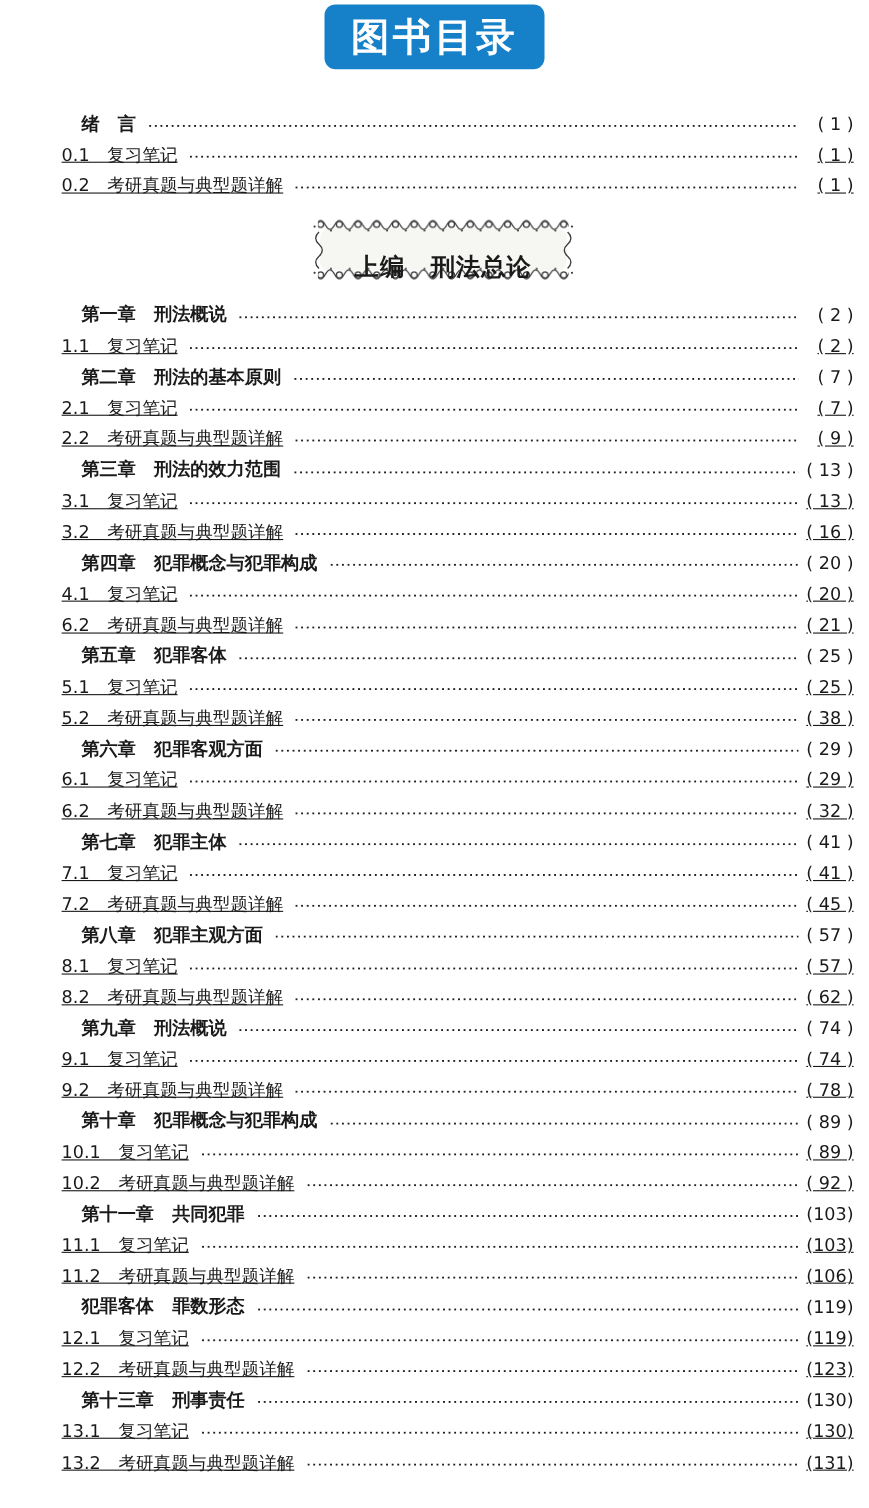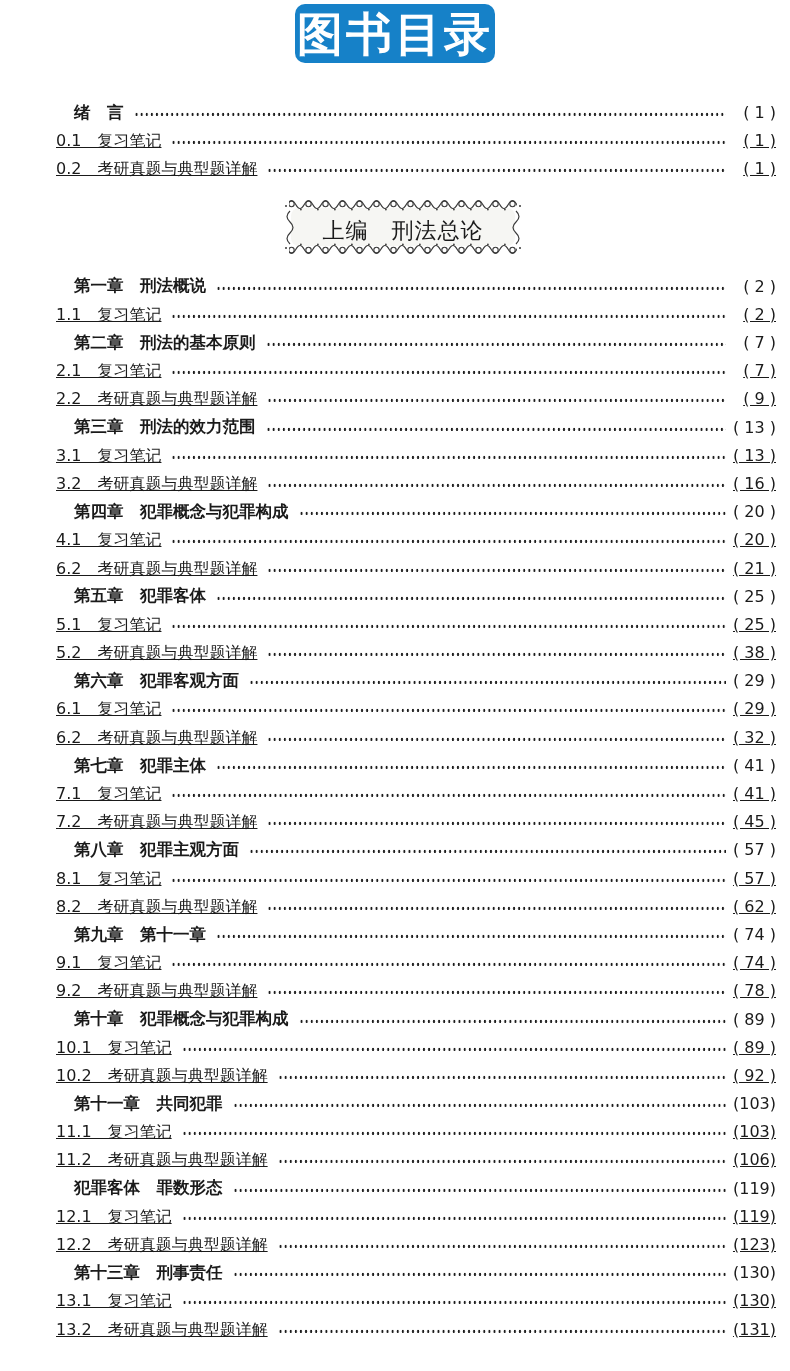--- a/index.html
+++ b/index.html
@@ -7,23 +7,23 @@
     width: 790px; height: 1371px;
     background: #ffffff;
     font-family: "DejaVu Sans", "Liberation Sans", sans-serif;
     color: #1a1a1a;
     overflow: hidden;
   }
   .header-wrap { width: 100%; display: flex; justify-content: center; padding-top: 4px; }
   .header-btn {
     width: 200px; height: 59px;
     border-radius: 10px;
-    display: flex; align-items: flex-start; justify-content: center;
+    display: flex; align-items: center; justify-content: center;
     color: #ffffff;
-    font-size: 46px; font-weight: bold; letter-spacing: 3px;
+    font-size: 35px; font-weight: bold; letter-spacing: 3px;
   }
   .toc {
     margin: 36px 14px 0 30px;
   }
   .row {
     display: flex; align-items: center;
     height: 28.2px;
     font-size: 16px;
     line-height: 1;
   }
@@ -51,24 +51,24 @@
     display: flex; justify-content: center;
     margin: 14px 0 17px 0;
     height: 58px;
   }
   .section-frame {
     position: relative;
     width: 240px; height: 58px;
   }
   .section-frame svg { position: absolute; left: 0; top: 0; }
   .section-title {
-    position: absolute; left: 0; top: 4px;
+    position: absolute; left: 0; top: 16px;
     width: 100%; height: 100%;
     display: flex; align-items: center; justify-content: center;
-    font-size: 22px; font-weight: normal;
+    font-size: 22px; font-weight: bold;
     letter-spacing: 1px;
     white-space: pre;
     color: #1a1a1a;
   }
 </style>
 </head>
 <body style="color: rgb(26, 26, 26);">
 
 <div class="header-wrap">
   <div class="header-btn" style="background: rgb(22, 129, 200); color: rgb(255, 255, 255);">
@@ -254,21 +254,21 @@
     <span class="page">( 57 )</span>
   </div>
 
   <div class="row sub">
     <span class="label">8.2　考研真题与典型题详解</span>
     <span class="leader"></span>
     <span class="page">( 62 )</span>
   </div>
 
   <div class="row chapter">
-    <span class="label">第九章　第十一章</span>
+    <span class="label">第九章　刑法概说</span>
     <span class="leader"></span>
     <span class="page">( 74 )</span>
   </div>
 
   <div class="row sub">
     <span class="label">9.1　复习笔记</span>
     <span class="leader"></span>
     <span class="page">( 74 )</span>
   </div>
 

